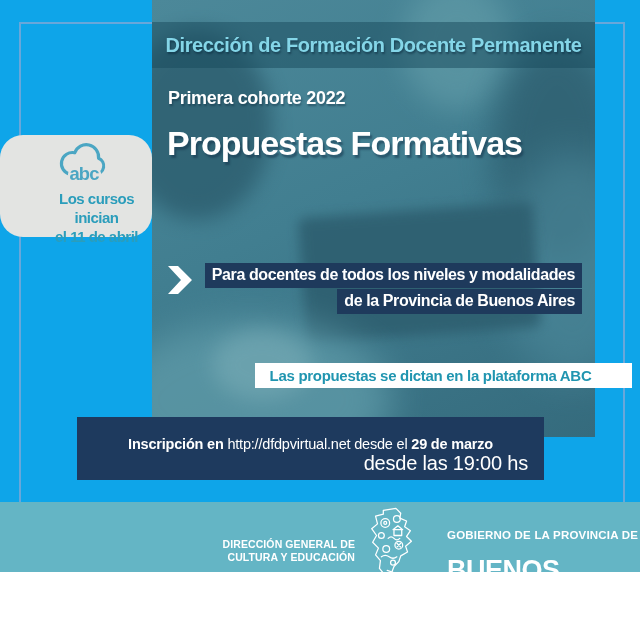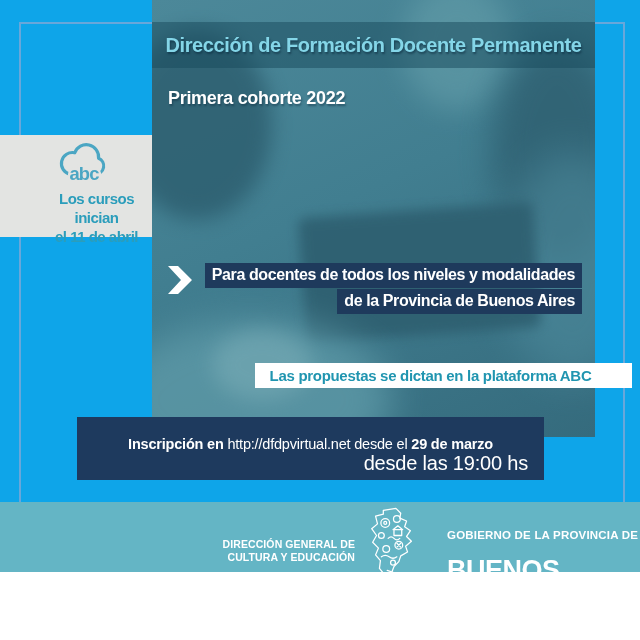--- a/index.html
+++ b/index.html
@@ -60,21 +60,21 @@
   
   .abc-bar{
     position:absolute;left:255px;top:363px;width:377px;height:25px;
     background:#ffffff;z-index:4;display:flex;align-items:center;justify-content:center;
     padding-right:26px;box-sizing:border-box;
   }
   .abc-bar .t{color:#2095b0;font-size:15px;font-weight:bold;letter-spacing:-0.3px;white-space:nowrap;}
   
   .sidebar-box{
     position:absolute;left:0;top:135px;width:152px;height:102px;
-    background:#e3e4e2;z-index:3;text-align:center;
+    background:#e3e4e2;z-index:3;text-align:center;border-radius:23px;
   }
   .sidebar-box .cloud{margin:4px 0 0 16px;}
   .sidebar-text{
     margin-top:0px;padding-left:14px;color:#2b9dbb;
     font-size:15px;font-weight:bold;line-height:19px;letter-spacing:-0.5px;margin-left:27px;
   }
   
   .navy-bar{
     position:absolute;left:77px;top:417px;width:467px;height:63px;
     background:#1e3a5e;z-index:5;color:#ffffff;box-sizing:border-box;
@@ -113,20 +113,21 @@
     <div class="ph p5"></div>
     <div class="ph p6"></div>
 
     <div class="header-band">
       <span class="t">Dirección de Formación Docente Permanente</span>
     </div>
 
     <div class="cohort">Primera cohorte 2022</div>
 
     <div class="hero-title">
+      <div>Propuestas Formativas</div>
     </div>
 
     <div class="chevron">
       <svg width="26" height="28" viewBox="0 0 26 28">
         <polygon points="0,0 10,0 24,14 10,28 0,28 13,14" fill="#ffffff"></polygon>
       </svg>
     </div>
 
     <div class="audience">
       <span class="hl">Para docentes de todos los niveles y modalidades</span><br>

